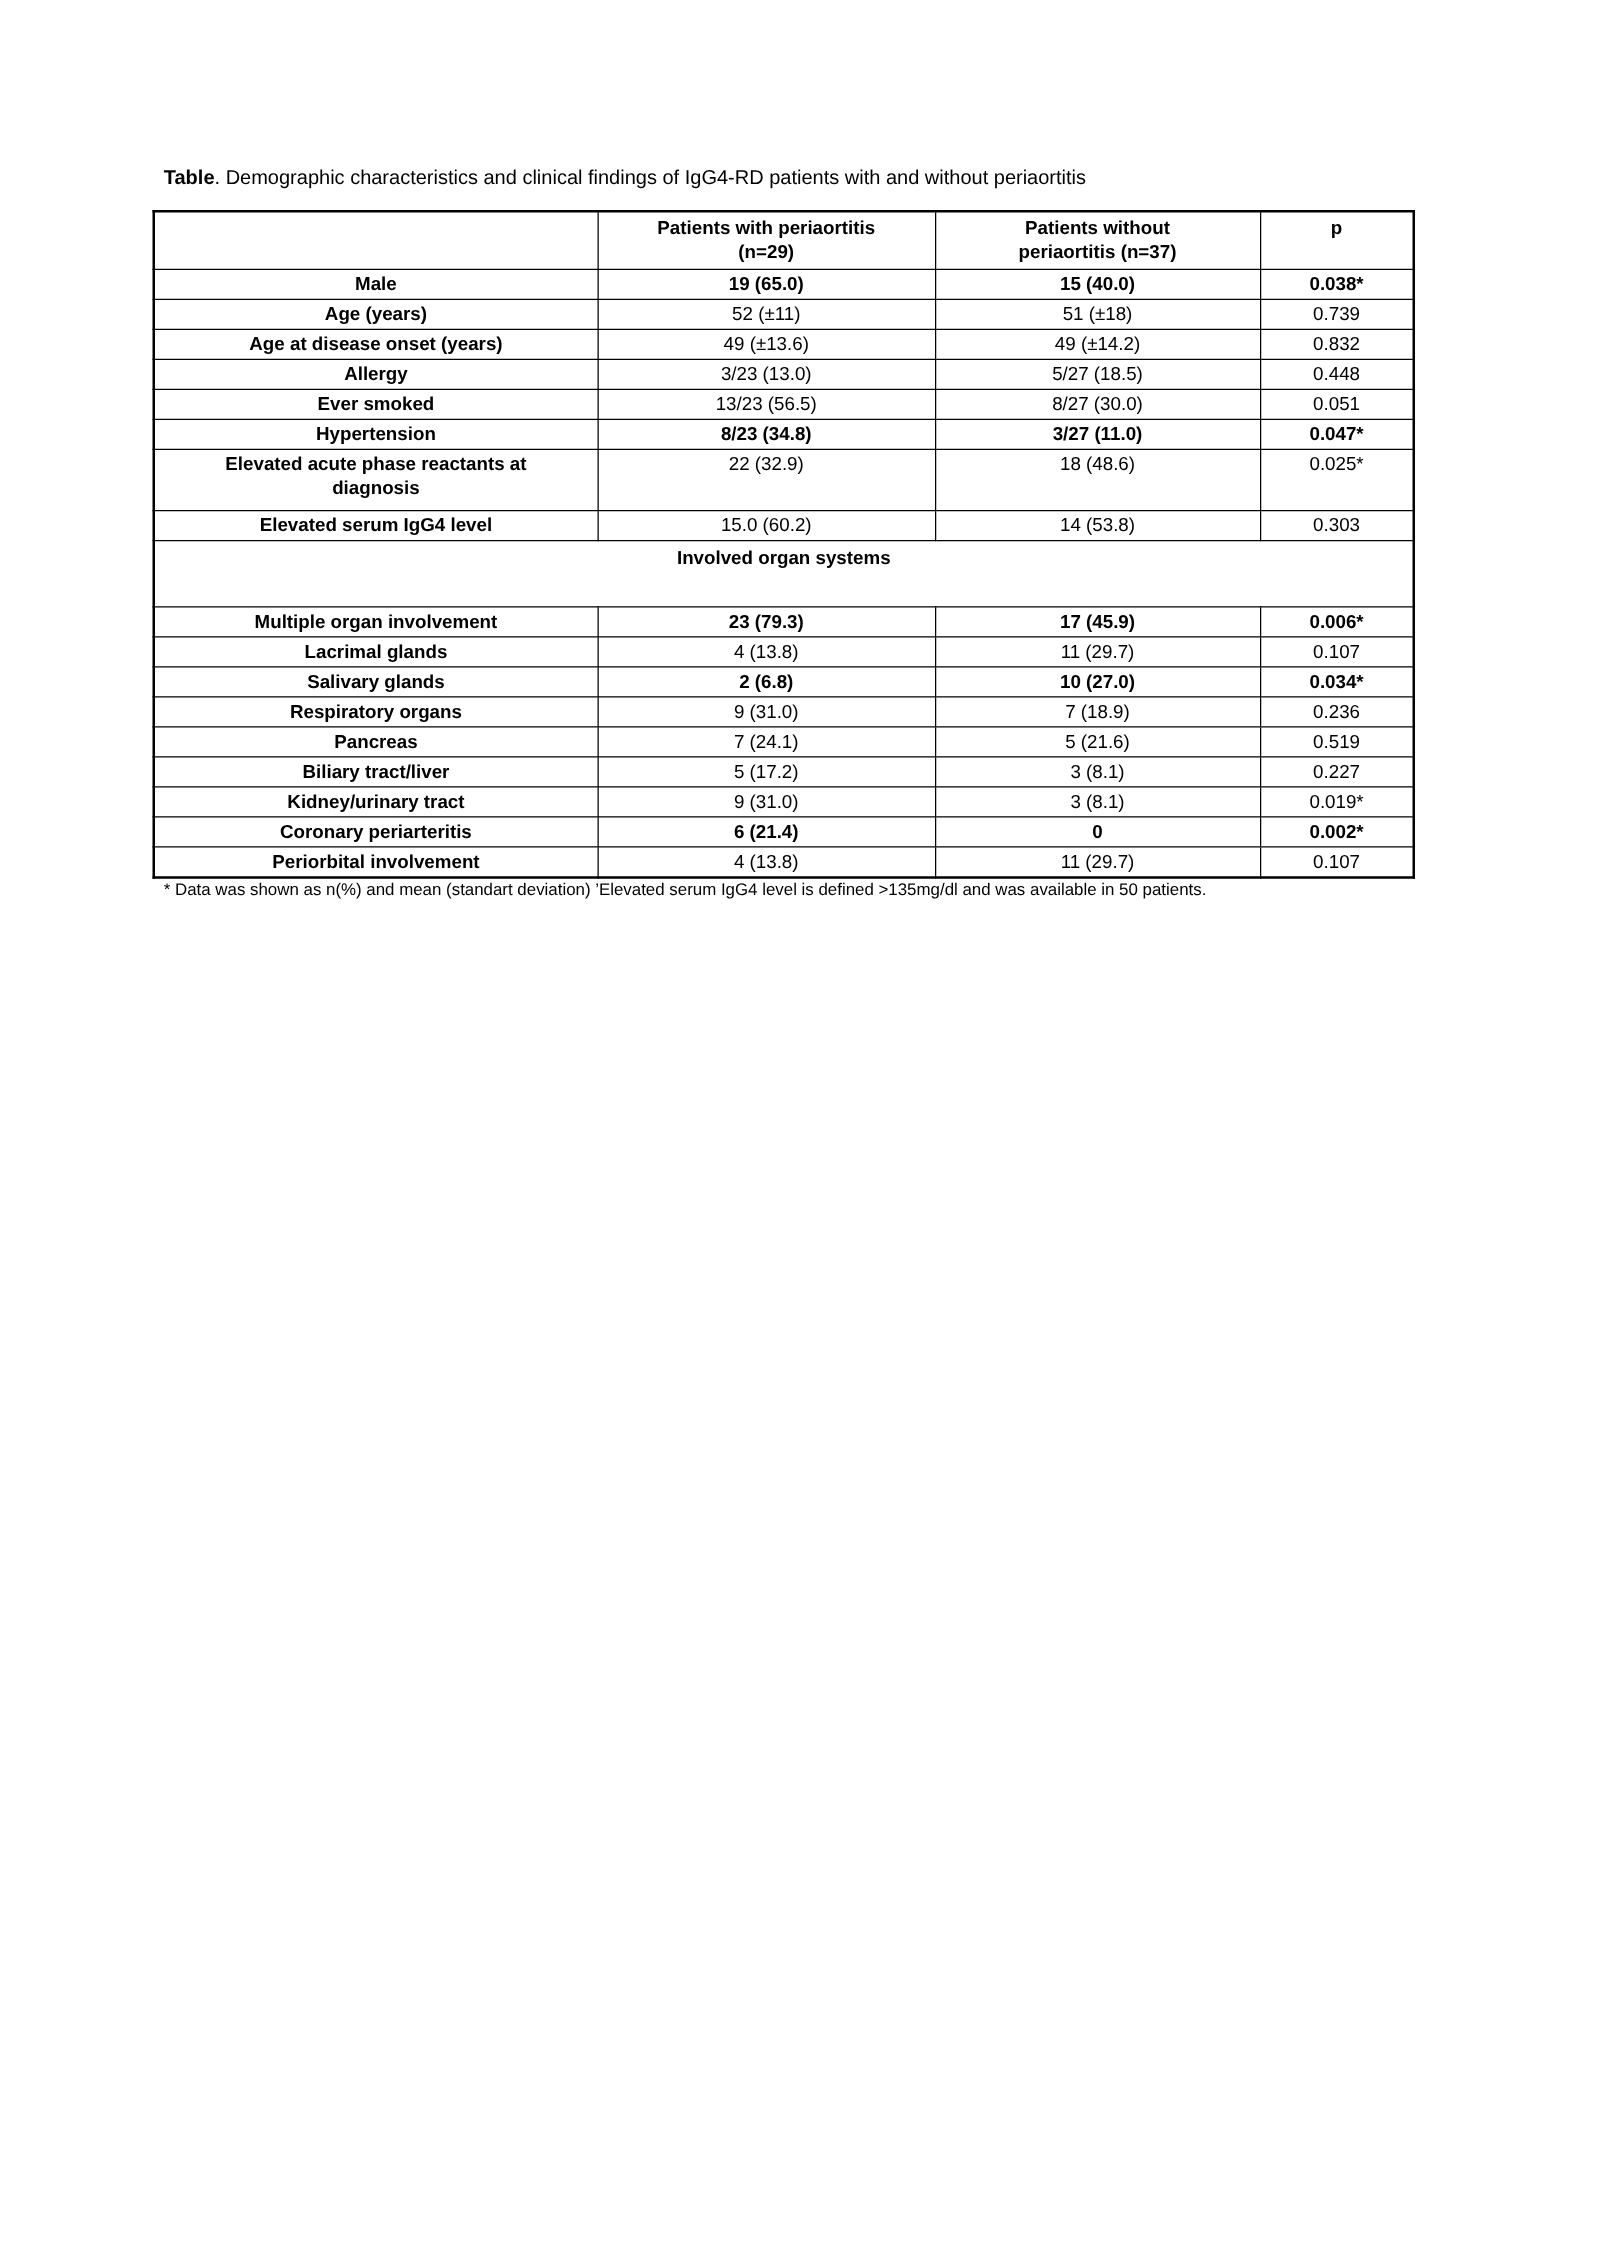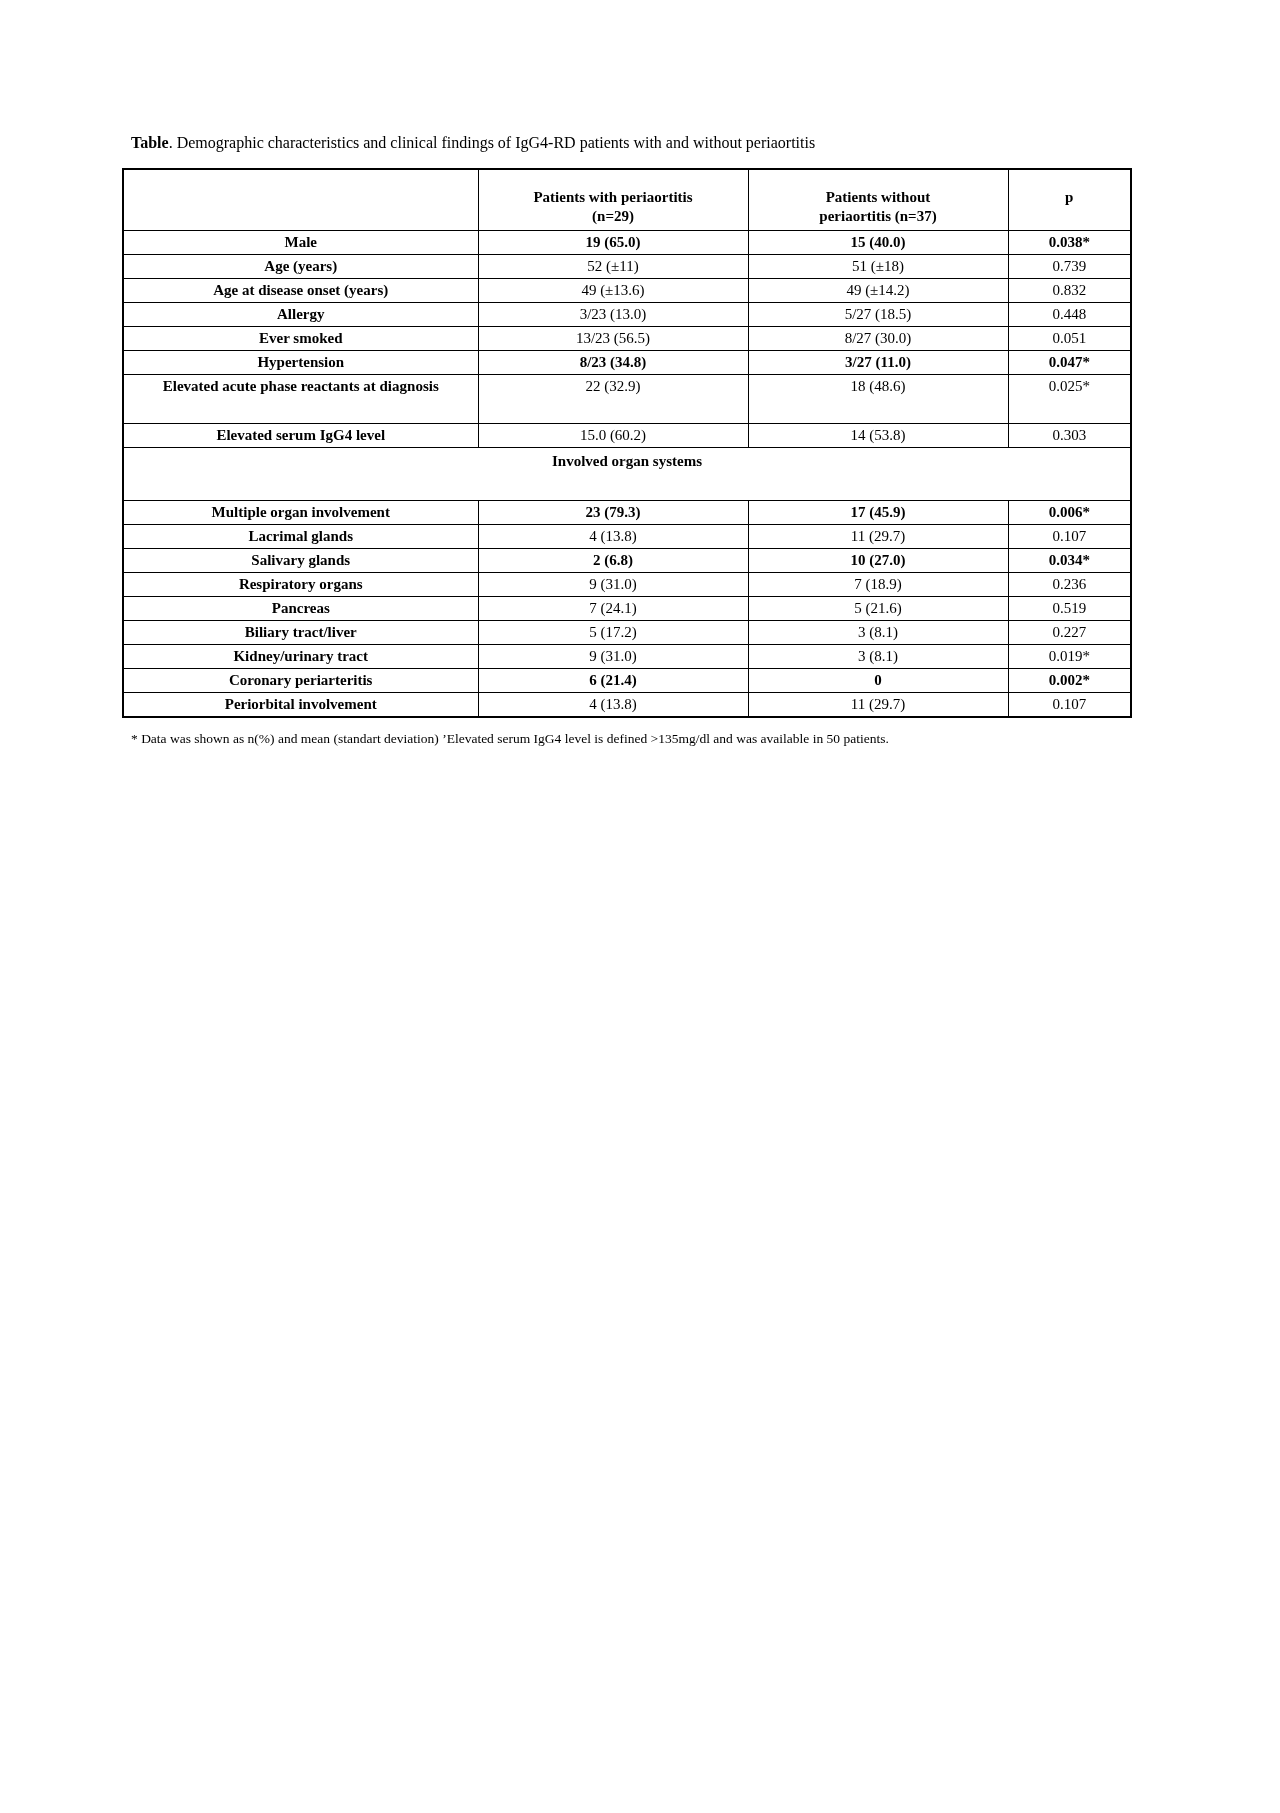--- a/index.html
+++ b/index.html
@@ -2,21 +2,21 @@
 <html><head>
 <meta charset="utf-8">
 <style>
   html, body { margin: 0; padding: 0; background: #ffffff; }
   .page {
     position: relative;
     width: 1150px;
     height: 1813px;
     background: #ffffff;
     color: #000000;
-    font-family: Liberation Serif, serif;
+    font-family: Liberation Sans, sans-serif;
     overflow: hidden;
   }
   .content {
     position: absolute;
     left: 122px;
     top: 133px;
     width: 1008px;
   }
   .title {
     font-size: 16px;
@@ -36,41 +36,41 @@
     font-size: 15px;
     line-height: 19px;
     text-align: center;
     padding: 2px 6px;
     overflow: hidden;
   }
   table.demo th {
     font-weight: bold;
     vertical-align: top;
     height: 40px;
-    padding-top: 18px;
+    padding-top: 3px;
   }
   .hdr-inner { display: inline-block; }
   th.c2 .hdr-inner { max-width: 200px; }
   th.c3 .hdr-inner { max-width: 175px; }
   td.lbl { font-weight: bold; }
   .lbl-inner { display: inline-block; }
   td.lbl-narrow .lbl-inner { max-width: 290px; }
   tr.sig td { font-weight: bold; }
   tr.tall td { vertical-align: top; height: 44px; }
   tr.divider td {
     font-weight: bold;
     vertical-align: top;
     height: 46px;
     padding-top: 4px;
     margin-top: 43px;
   }
   .footnote {
     font-size: 13.5px;
     line-height: 17px;
-    margin: 12px 0 0 9px;
+    margin: 0 0 0 9px;
     white-space: nowrap;
   }
 </style>
 </head>
 <body>
 
 <div class="page">
   <div class="content">
 
     <div class="title"><span class="t-bold">Table</span><span>. Demographic characteristics and clinical findings of IgG4-RD patients with and without periaortitis</span></div>

